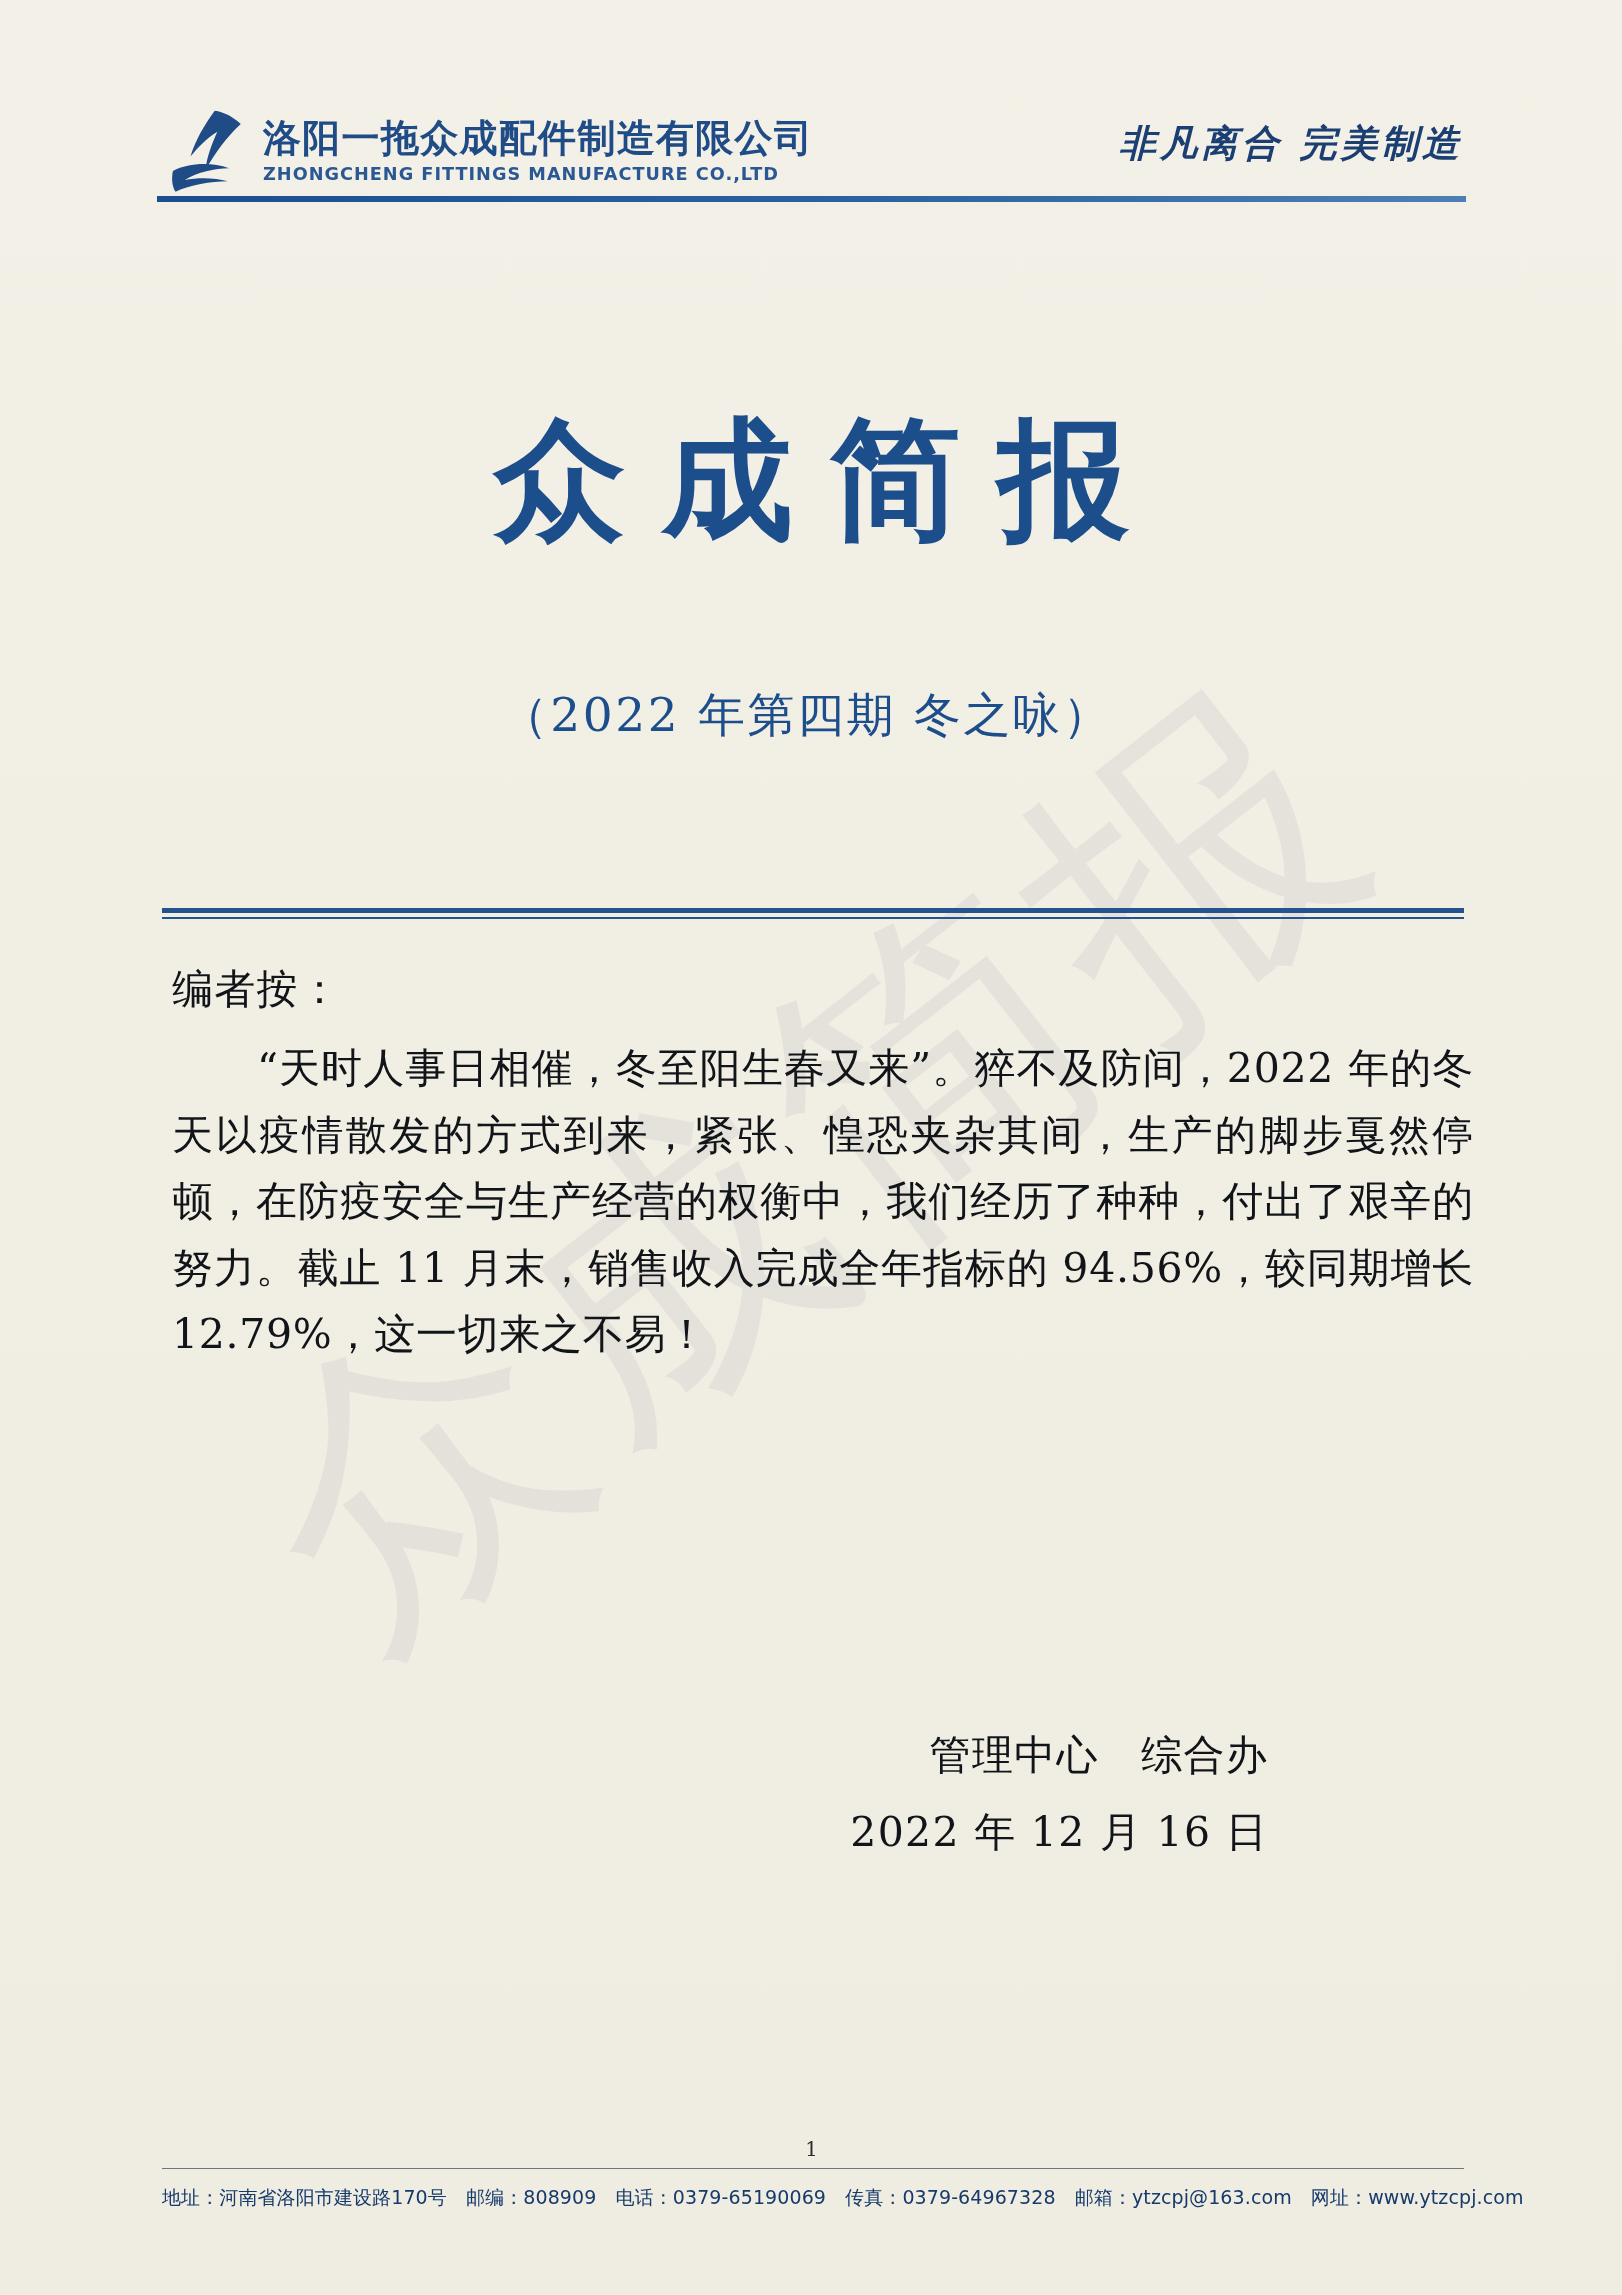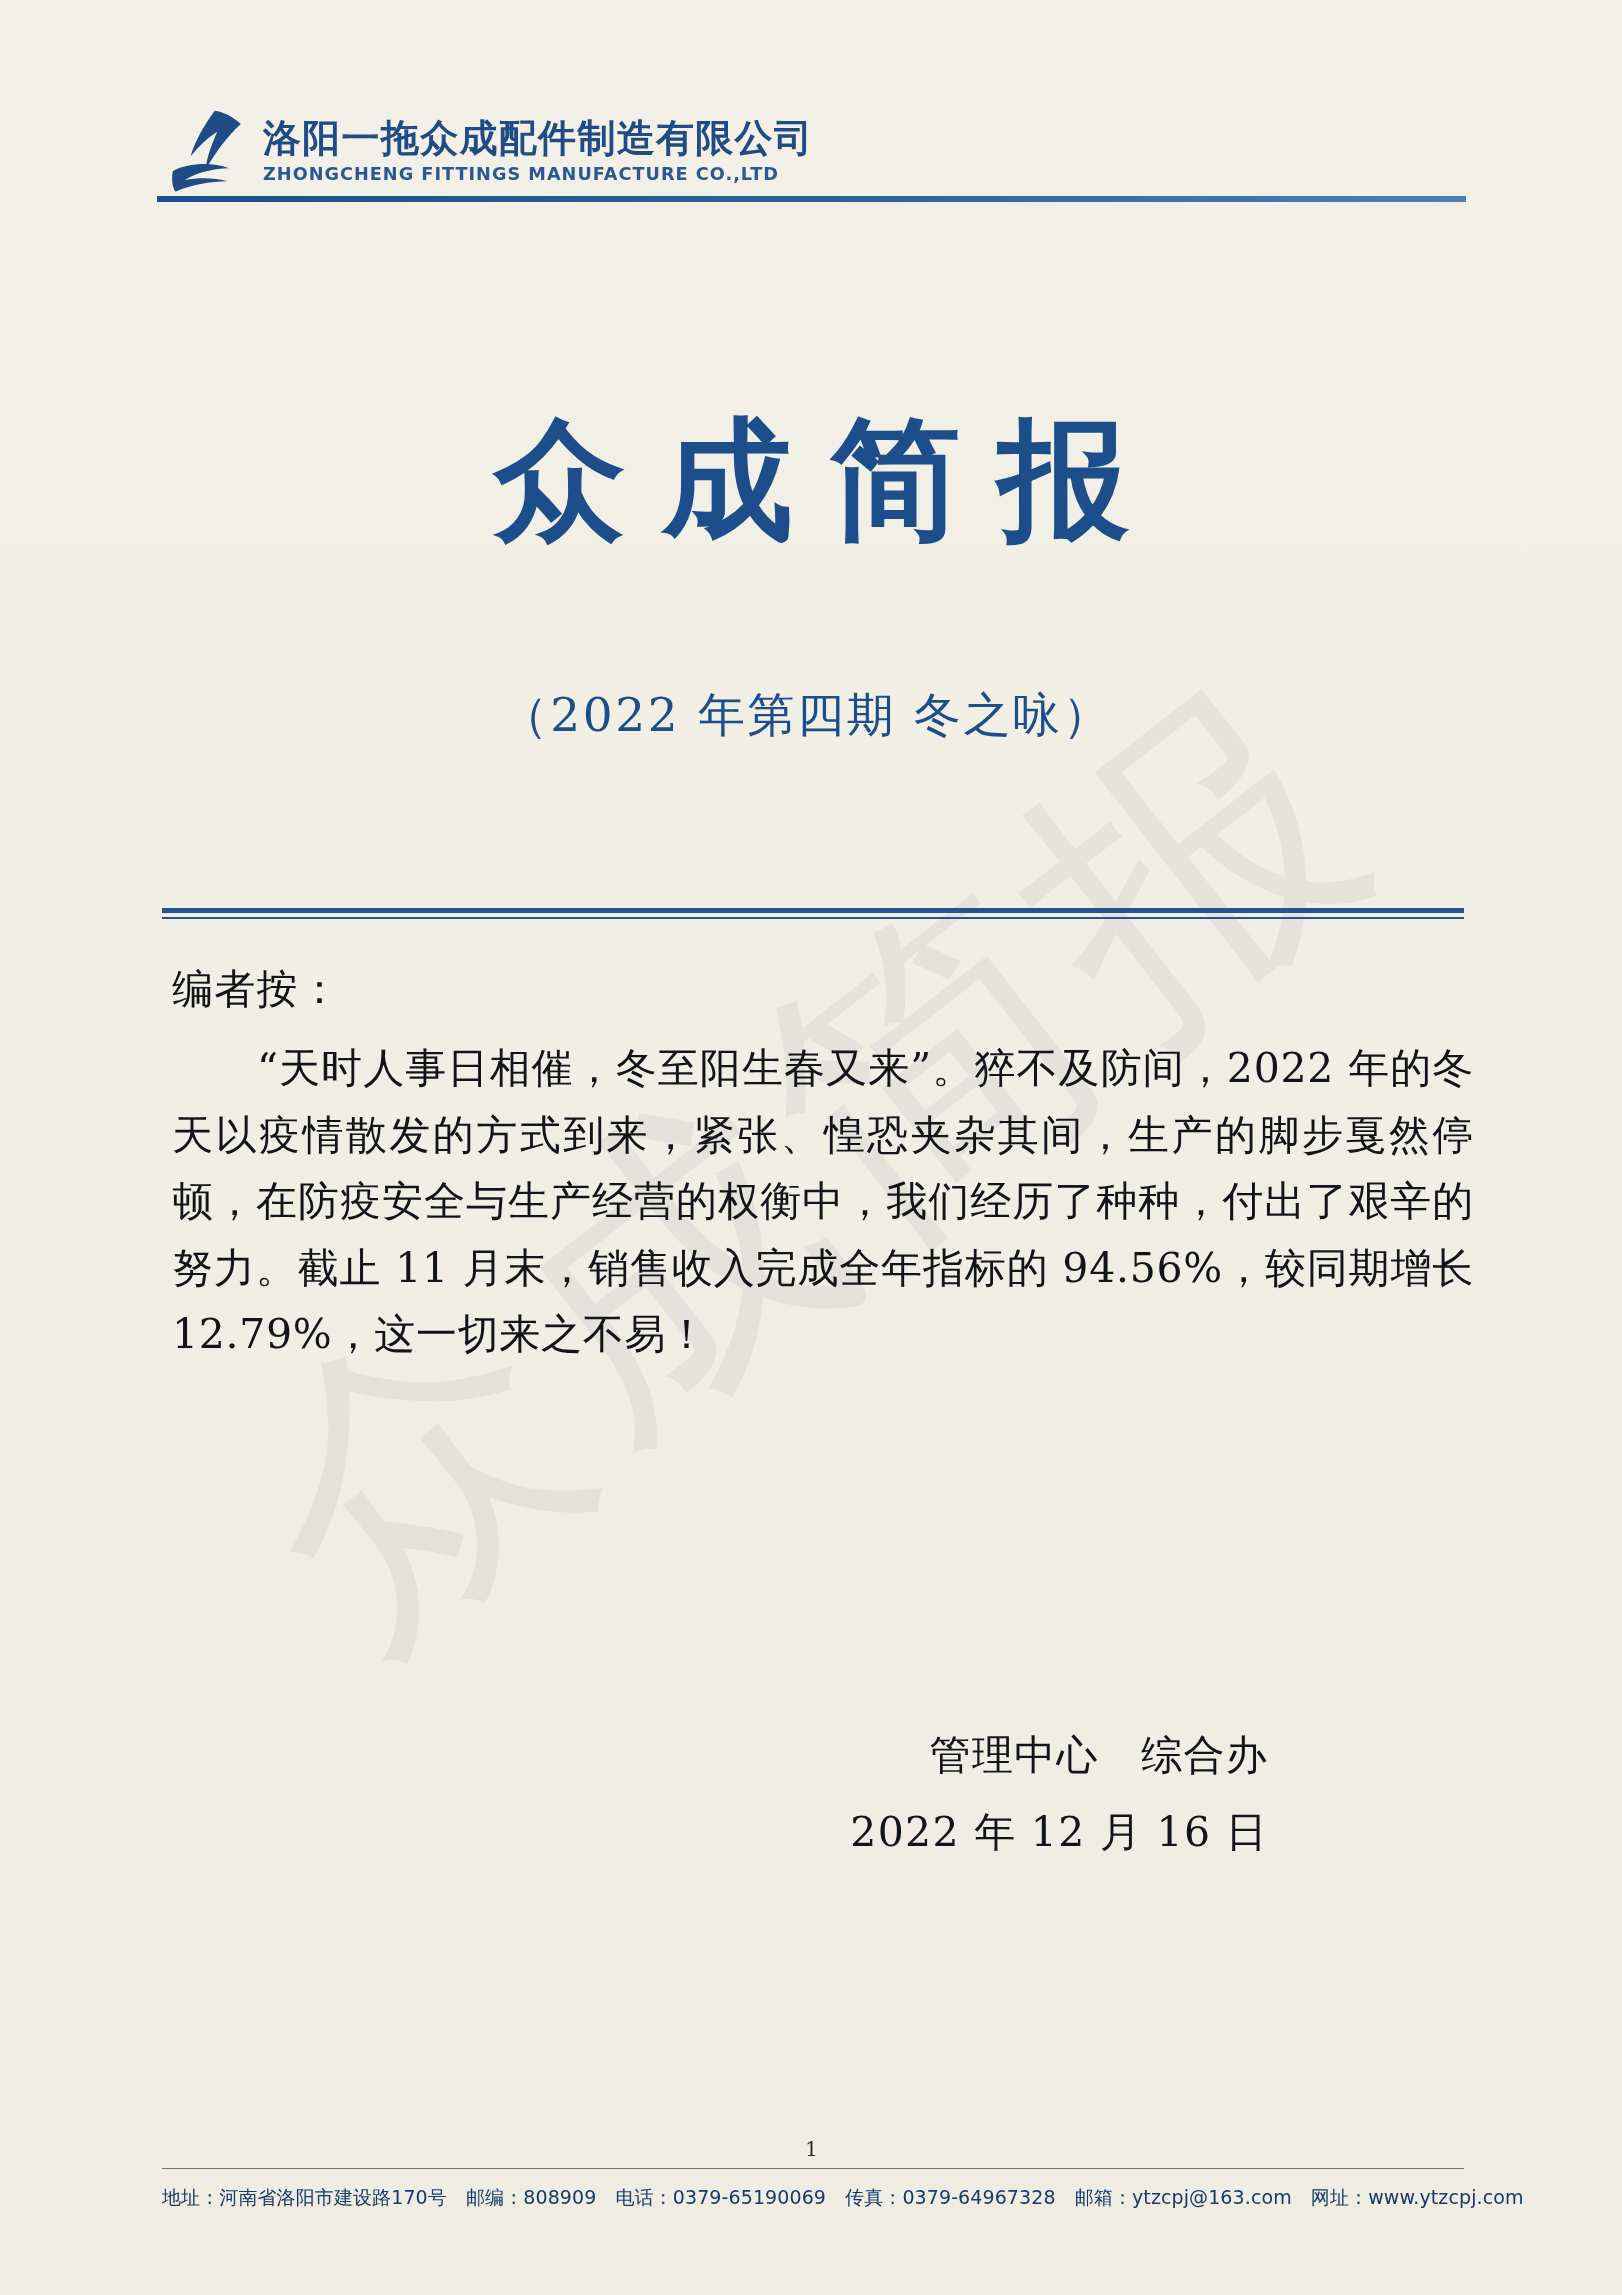--- a/index.html
+++ b/index.html
@@ -263,20 +263,21 @@
         <svg width="77" height="84" viewBox="0 0 118 128" xmlns="http://www.w3.org/2000/svg">
           <path d="M70 4 C54 26 40 50 33 74 C44 60 58 46 74 36 C66 54 58 74 56 94 C70 70 88 44 110 24 C96 12 84 6 70 4 Z" fill="#1f4b86"></path>
           <path d="M6 96 C30 84 64 82 92 92 C70 92 44 98 24 110 C44 106 70 106 90 112 C64 112 32 118 10 128 C4 118 4 106 6 96 Z" fill="#1f4b86"></path>
         </svg>
       </div>
       <div class="logo-names">
         <div class="logo-cn">洛阳一拖众成配件制造有限公司</div>
         <div class="logo-en">ZHONGCHENG FITTINGS MANUFACTURE CO.,LTD</div>
       </div>
     </div>
+    <div class="slogan">非凡离合 完美制造</div>
     <div class="header-rule"></div>
   </div>
 
   <div class="doc-title">众成简报</div>
   <div class="doc-subtitle">（2022 年第四期    冬之咏）</div>
 
   <div class="divider">
     <div class="d1"></div>
     <div class="d2"></div>
   </div>

